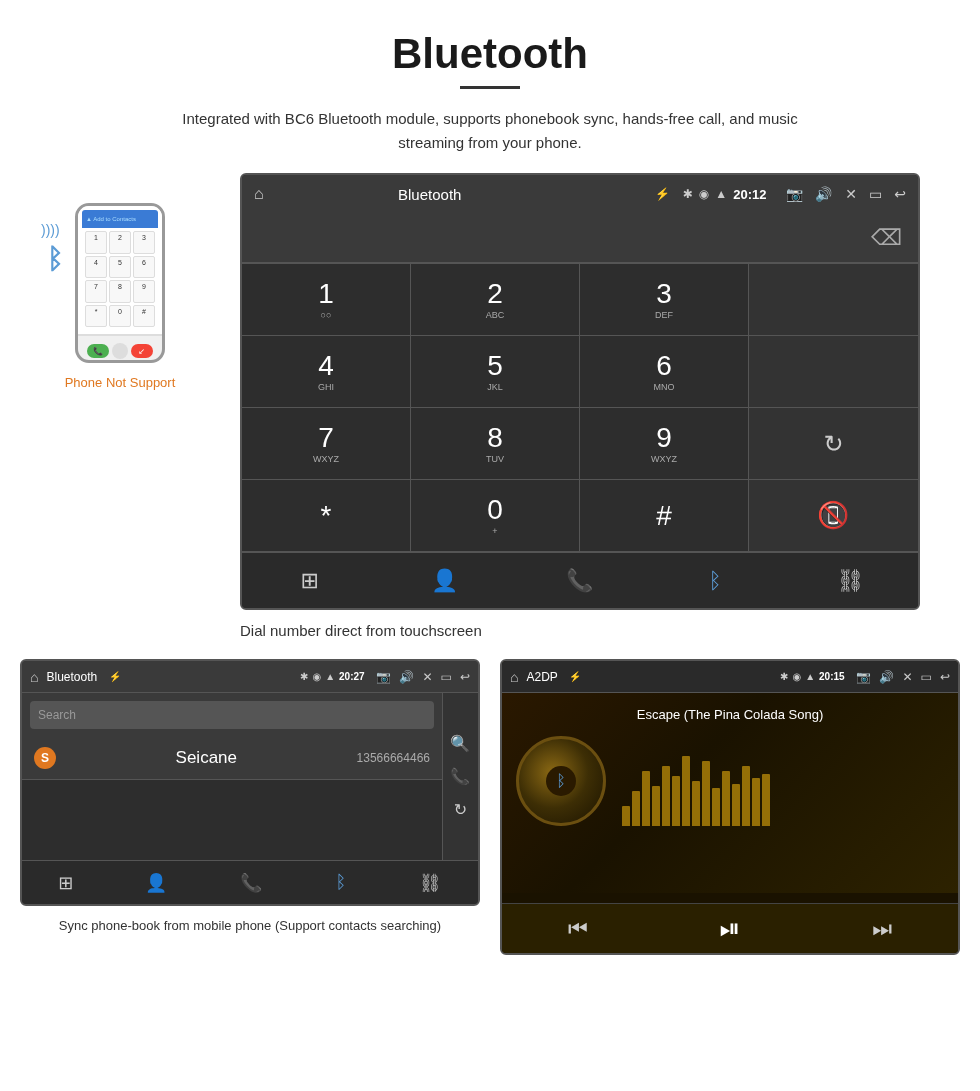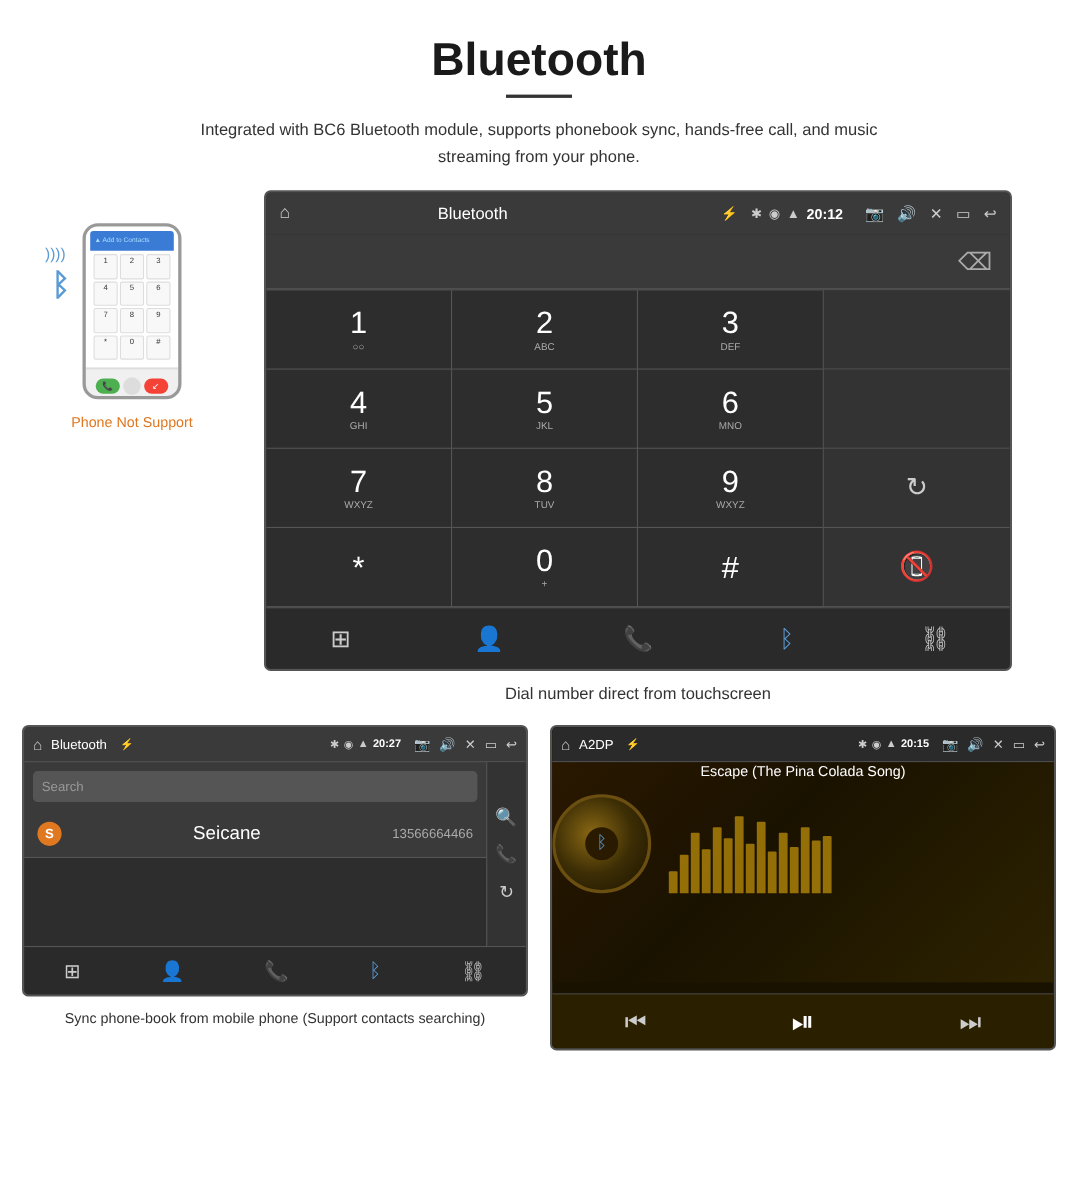--- a/index.html
+++ b/index.html
@@ -258,21 +258,21 @@
       color: #ccc;
       font-size: 22px;
       display: flex;
       align-items: center;
       justify-content: center;
       width: 40px;
       height: 40px;
     }
 
     .dial-caption {
-      text-align: center;
+      text-align: left;
       font-size: 15px;
       color: #333;
       margin-top: 12px;
       margin-bottom: 20px;
     }
 
     
     .bottom-screens {
       display: flex;
       gap: 20px;
@@ -370,20 +370,21 @@
     .ms-home { color: #ccc; font-size: 14px; }
     .ms-title { color: #fff; font-size: 12px; font-weight: 500; }
     .ms-status { display: flex; gap: 4px; align-items: center; font-size: 10px; color: #ccc; margin-left: auto; }
 
     .ms-content {
       background: linear-gradient(135deg, #2a1800 0%, #1a1200 40%, #2d2200 100%);
       min-height: 200px;
       display: flex;
       flex-direction: column;
       align-items: center;
+      padding: 14px;
       position: relative;
       overflow: hidden;
     }
 
     .ms-song-title {
       color: #fff;
       font-size: 13px;
       text-align: center;
       margin-bottom: 14px;
       z-index: 2;

